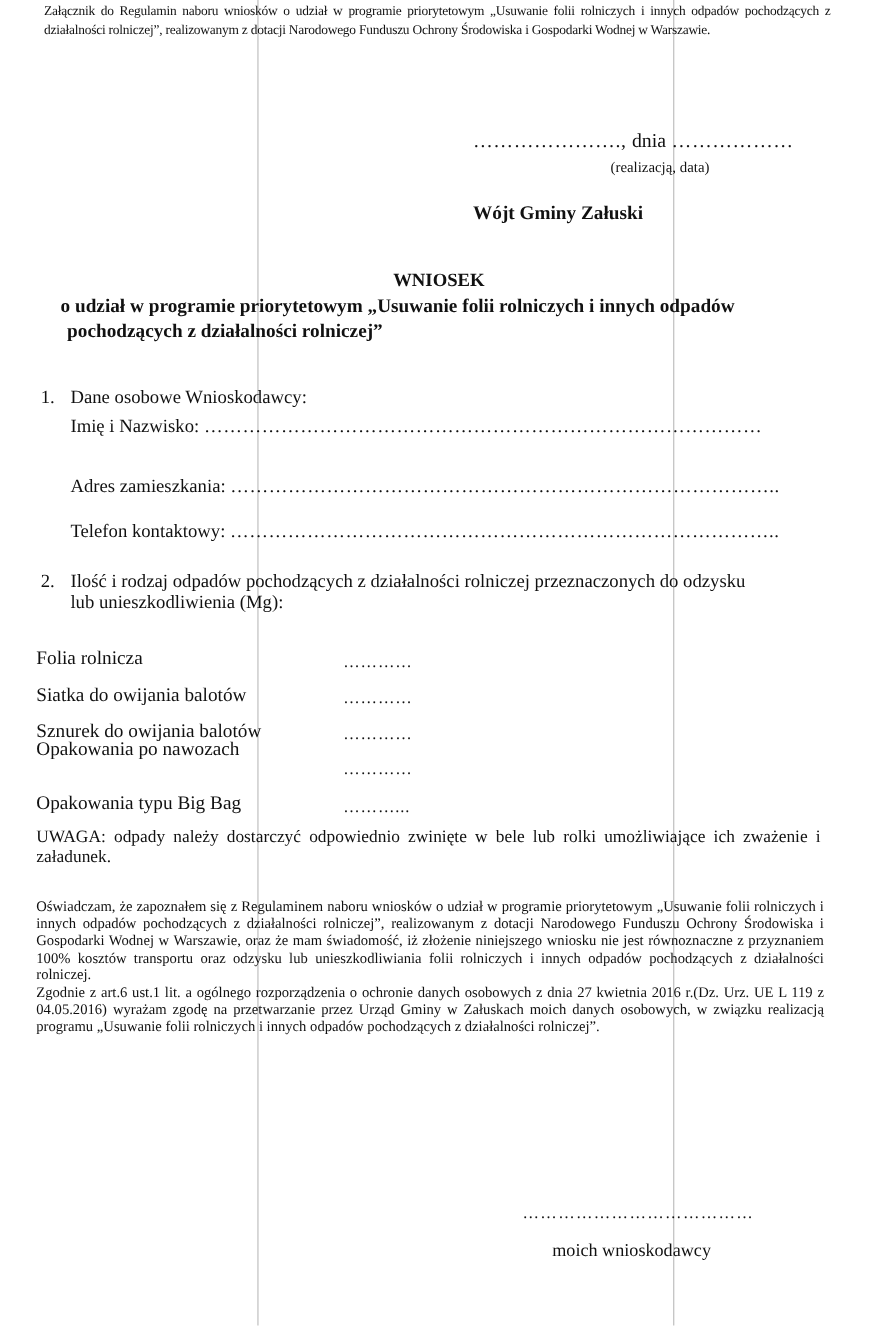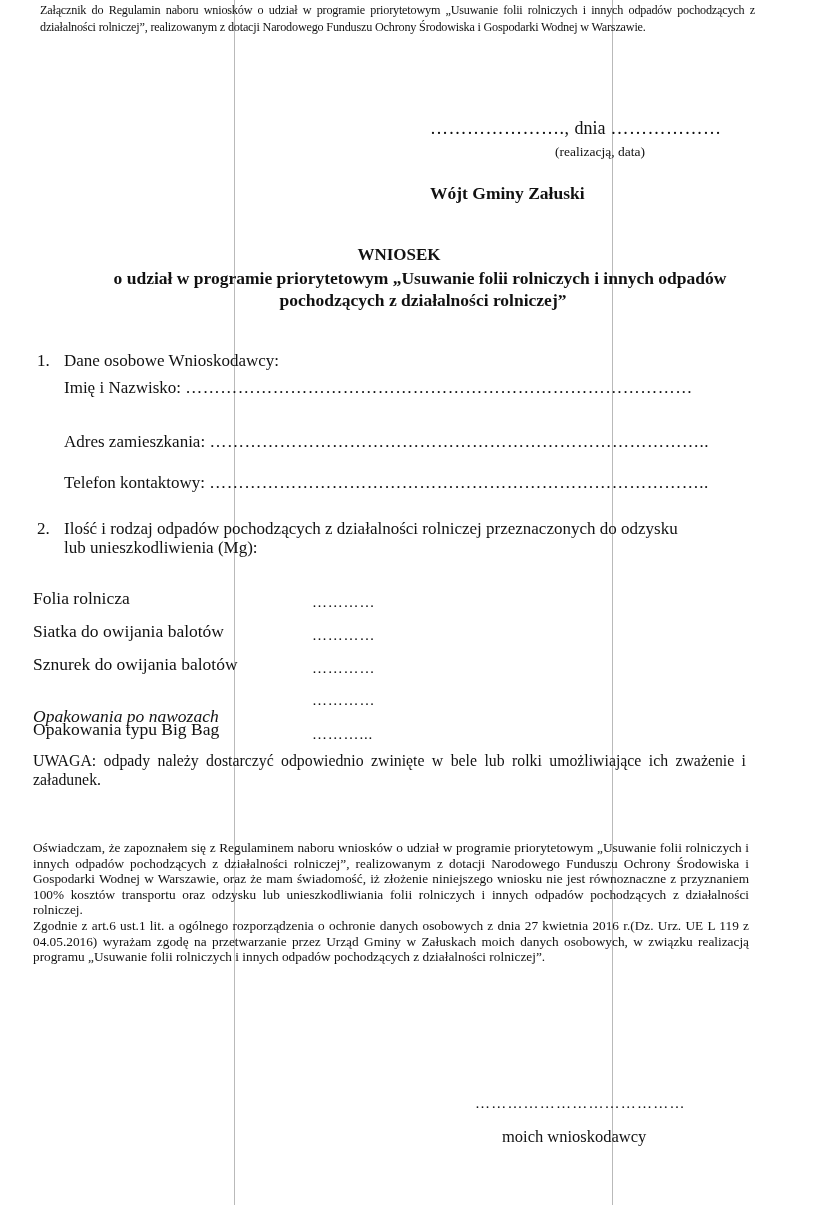--- a/index.html
+++ b/index.html
@@ -10,29 +10,29 @@
     .scanline { position: absolute; top: 0; width: 1px; height: 1205px; background: #b9b9b9; }
     .abs { position: absolute; }
     .header-note {
       left: 40px; top: 2px; width: 715px; font-size: 12.2px; line-height: 16.5px;
       text-align: justify; letter-spacing: -0.2px;
     }
     .date-line { left: 430px; top: 118px; font-size: 18px; white-space: nowrap; }
     .date-caption { left: 555px; top: 144px; font-size: 13.5px; }
     .addressee { left: 430px; top: 183px; font-size: 17.5px; font-weight: bold; }
     .title { left: 4px; width: 790px; top: 244px; text-align: center; font-size: 17px; font-weight: bold; line-height: 22px; }
-    .subtitle { left: 55px; width: 730px; top: 267px; text-align: center; font-size: 17.5px; font-weight: bold; line-height: 22px; }
+    .subtitle { left: 55px; width: 730px; top: 267px; text-align: left; font-size: 17.5px; font-weight: bold; line-height: 22px; }
     .sec { font-size: 17px; }
     .sec-num { left: 37px; }
     .field-label { left: 64px; font-size: 17px; white-space: nowrap; }
     .dots { letter-spacing: 0.5px; }
     .waste-label { left: 33px; font-size: 17.5px; white-space: nowrap; }
     .waste-value { left: 312px; font-size: 15px; letter-spacing: 0.8px; }
     .para { left: 33px; width: 713px; font-size: 15.8px; line-height: 19px; text-align: justify; }
-    .decl { left: 33px; width: 716px; font-size: 13.3px; line-height: 15.6px; text-align: justify; margin-top: 24px; }
+    .decl { left: 33px; width: 716px; font-size: 13.3px; line-height: 15.6px; text-align: justify; }
     .decl p { margin: 0; }
     .sig-line { left: 475px; top: 1095px; font-size: 15px; letter-spacing: 1.2px; white-space: nowrap; }
     .sig-caption { left: 502px; top: 1127px; font-size: 16.5px; }
   </style>
 </head>
 <body>
 
 <div class="scanline" style="left:234px;"></div>
 <div class="scanline" style="left:612px;"></div>
 
@@ -75,21 +75,21 @@
 
 <div class="abs waste-label" style="top:588px;">Folia rolnicza</div>
 <div class="abs waste-value" style="top:594px;">…………</div>
 
 <div class="abs waste-label" style="top:621px;">Siatka do owijania balotów</div>
 <div class="abs waste-value" style="top:627px;">…………</div>
 
 <div class="abs waste-label" style="top:654px;">Sznurek do owijania balotów</div>
 <div class="abs waste-value" style="top:660px;">…………</div>
 
-<div class="abs waste-label" style="top:706px;font-style:italic;">Opakowania po nawozach</div>
+<div class="abs waste-label" style="top:670px;">Opakowania po nawozach</div>
 <div class="abs waste-value" style="top:692px;">…………</div>
 
 <div class="abs waste-label" style="top:719px;">Opakowania typu Big Bag</div>
 <div class="abs waste-value" style="top:726px;">………...</div>
 
 <div class="abs para" style="top:751px;">UWAGA: odpady należy dostarczyć odpowiednio zwinięte w bele lub rolki umożliwiające ich zważenie i załadunek.</div>
 
 <div class="abs decl" style="top:816px;">
   <p>Oświadczam, że zapoznałem się z Regulaminem naboru wniosków o udział w programie priorytetowym „Usuwanie folii rolniczych i innych odpadów pochodzących z działalności rolniczej”, realizowanym z dotacji Narodowego Funduszu Ochrony Środowiska i Gospodarki Wodnej w Warszawie, oraz że mam świadomość, iż złożenie niniejszego wniosku nie jest równoznaczne z przyznaniem 100% kosztów transportu oraz odzysku lub unieszkodliwiania folii rolniczych i innych odpadów pochodzących z działalności rolniczej.</p>
   <p>Zgodnie z art.6 ust.1 lit. a ogólnego rozporządzenia o ochronie danych osobowych z dnia 27 kwietnia 2016 r.(Dz. Urz. UE L 119 z 04.05.2016) wyrażam zgodę na przetwarzanie przez Urząd Gminy w Załuskach moich danych osobowych, w związku realizacją programu „Usuwanie folii rolniczych i innych odpadów pochodzących z działalności rolniczej”.</p>

